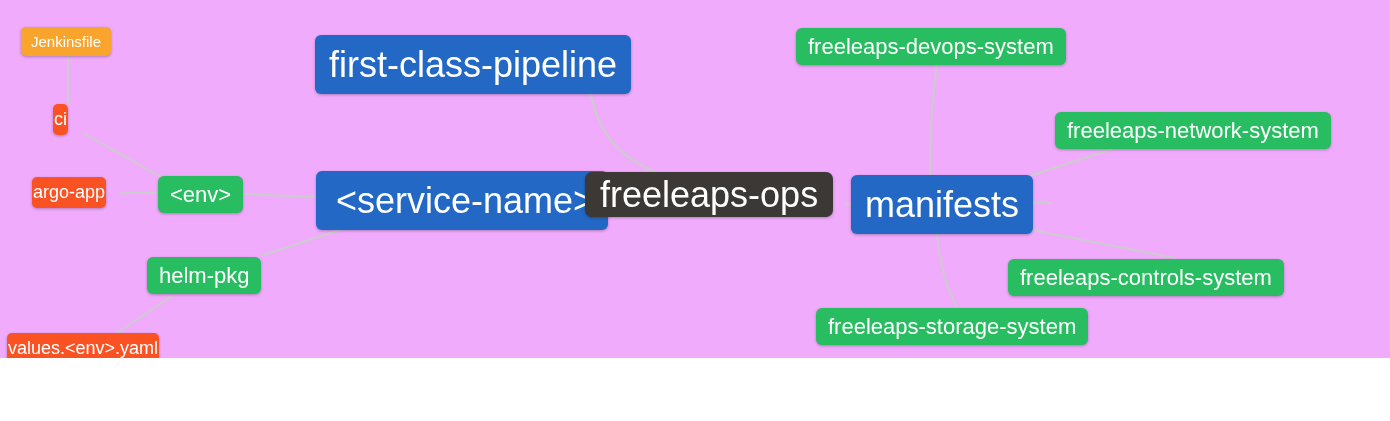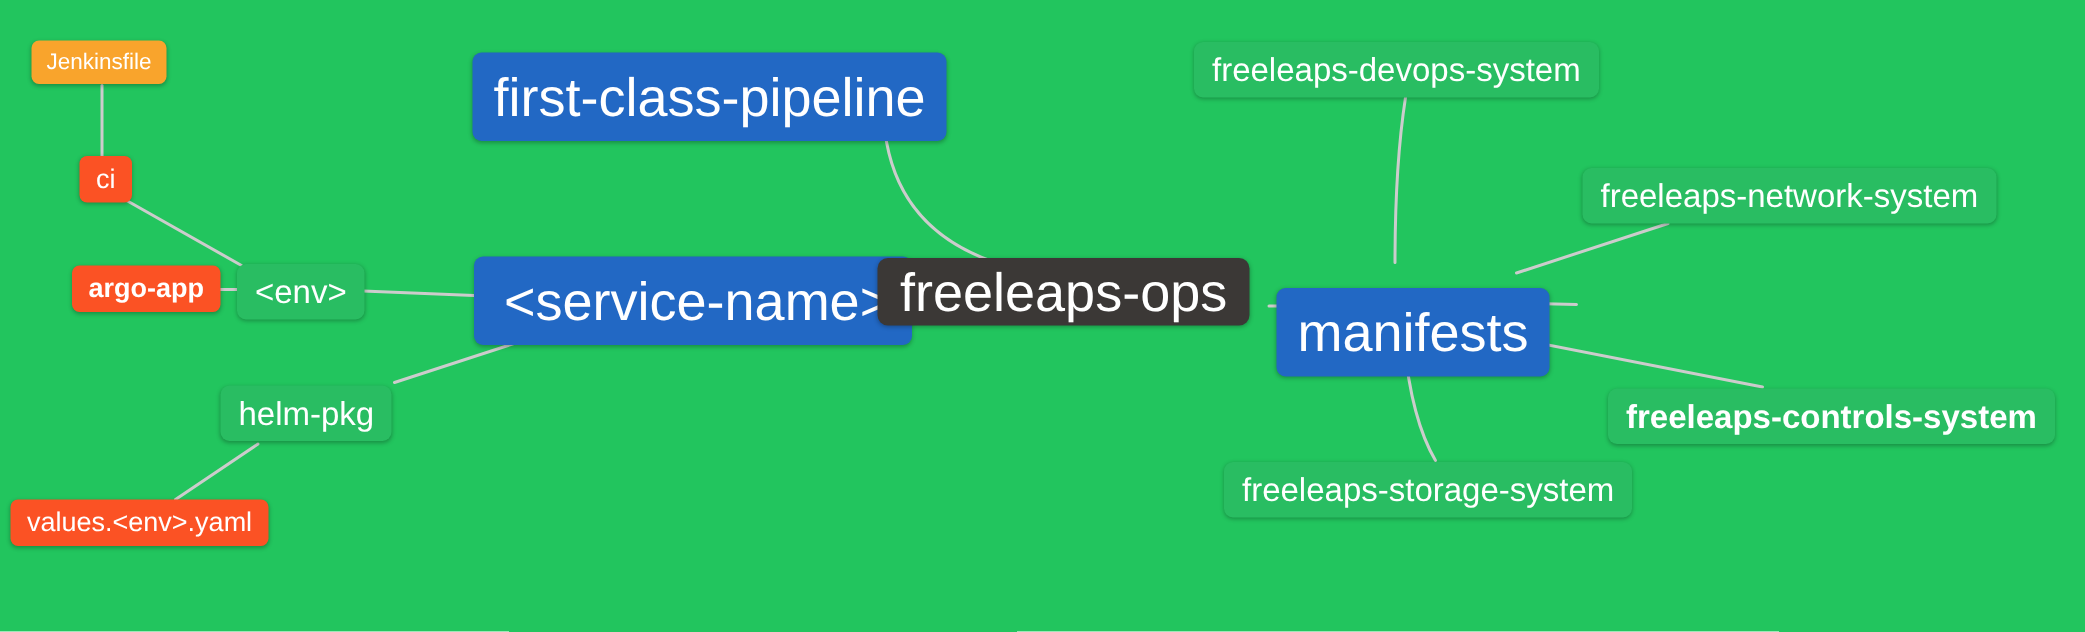--- a/index.html
+++ b/index.html
@@ -4,22 +4,22 @@
 <style>
   html, body {
     margin: 0;
     padding: 0;
     background: #ffffff;
     font-family: "Liberation Sans", sans-serif;
   }
   .canvas {
     position: relative;
     width: 1390px;
-    height: 421px;
-    background: #22c55e;
+    height: 358px;
+    background: #f0abfc;
     overflow: hidden;
   }
   svg.links {
     position: absolute;
     left: 0;
     top: 0;
     pointer-events: none;
   }
   svg.links path {
     fill: none;
@@ -49,21 +49,21 @@
     padding: 9px 14px;
   }
   .n-leaf {
     background: #29bd62;
     font-size: 22px;
     padding: 6px 12px;
   }
   .n-file {
     background: #fb5224;
     font-size: 18px;
-    padding: 5px 11px;
+    padding: 5px 1px;
     border-radius: 5px;
   }
   .n-sub {
     background: #f9a42c;
     font-size: 15px;
     padding: 6px 10px;
     border-radius: 5px;
   }
 </style>
 </head>
@@ -83,30 +83,30 @@
     <path d="M846,204 L852,204"></path>
     <path d="M930,175 Q930,110 937,65"></path>
     <path d="M1011,182 L1112,149"></path>
     <path d="M1011,202 L1051,203"></path>
     <path d="M1012,226 L1175,258"></path>
     <path d="M936,228 Q941,280 957,307"></path>
   </svg>
 
   <div class="node n-sub" style="left:21px; top:27px;">Jenkinsfile</div>
   <div class="node n-file" style="left:53px; top:104px;">ci</div>
-  <div class="node n-file" style="left:48px; top:177px;font-weight:bold;">argo-app</div>
+  <div class="node n-file" style="left:32px; top:177px;">argo-app</div>
   <div class="node n-leaf" style="left:158px; top:176px;">&lt;env&gt;</div>
   <div class="node n-file" style="left:7px; top:333px;">values.&lt;env&gt;.yaml</div>
   <div class="node n-leaf" style="left:147px; top:257px;">helm-pkg</div>
 
   <div class="node n-branch" style="left:315px; top:35px;">first-class-pipeline</div>
   <div class="node n-branch" style="left:316px; top:171px;padding-left:20px;">&lt;service-name&gt;</div>
 
   <div class="node n-root" style="left:585px; top:172px;">freeleaps-ops</div>
 
-  <div class="node n-branch" style="left:851px; top:175px;margin-top:17px;">manifests</div>
+  <div class="node n-branch" style="left:851px; top:175px;">manifests</div>
 
   <div class="node n-leaf" style="left:796px; top:28px;padding-left:12px;">freeleaps-devops-system</div>
   <div class="node n-leaf" style="left:1055px; top:112px;">freeleaps-network-system</div>
-  <div class="node n-leaf" style="left:1072px; top:259px;font-weight:bold;">freeleaps-controls-system</div>
+  <div class="node n-leaf" style="left:1008px; top:259px;">freeleaps-controls-system</div>
   <div class="node n-leaf" style="left:816px; top:308px;">freeleaps-storage-system</div>
 
 </div>
 
 </body></html>

